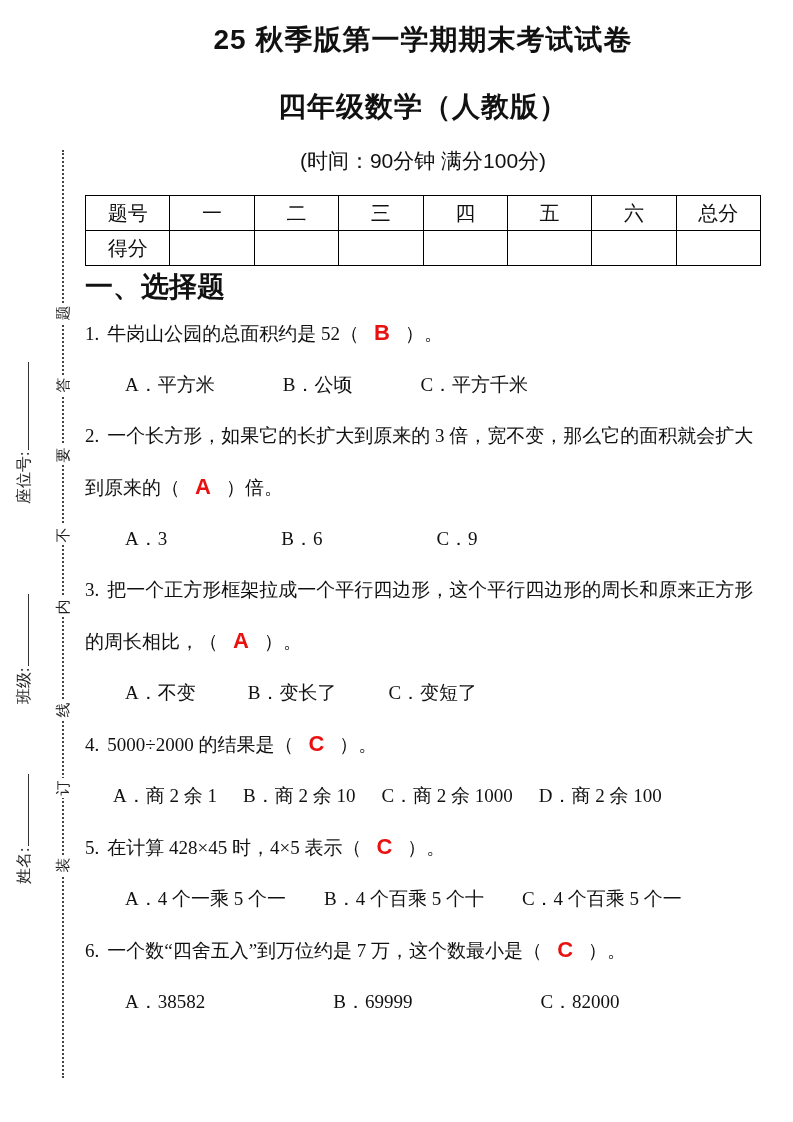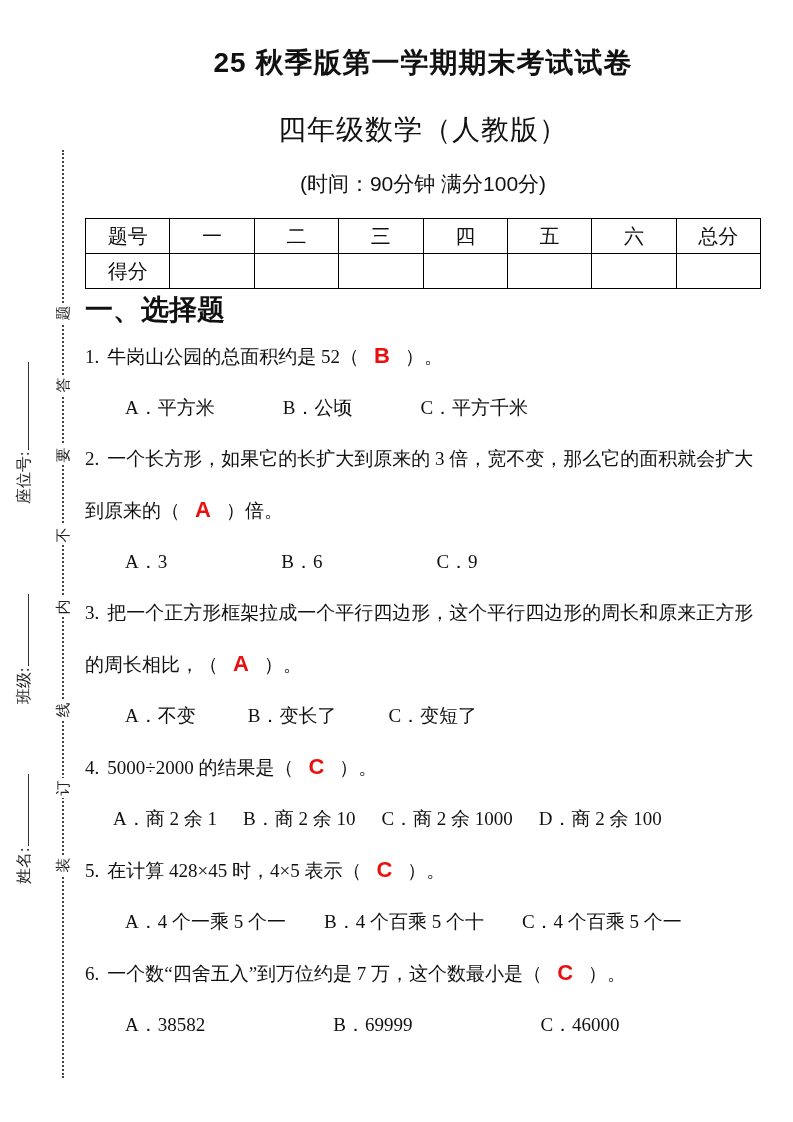--- a/index.html
+++ b/index.html
@@ -32,28 +32,28 @@
   }
   .blank-line {
     display:inline-block; border-bottom:1px solid #333;
     height:15px; margin-left:2px; vertical-align:baseline;
   }
 
   
   .content { position:absolute; left:85px; top:0; width:676px; }
 
   .exam-title {
-    text-align:center; padding-top:42px;
+    text-align:center; padding-top:19px;
     font-family:"Liberation Sans","DejaVu Sans",sans-serif;
     font-weight:700; font-size:28px; line-height:42px; letter-spacing:1px;
   }
   .exam-subtitle {
     text-align:center; margin-top:24px;
     font-family:"Liberation Sans","DejaVu Sans",sans-serif;
-    font-weight:400; font-size:28px; line-height:44px; letter-spacing:1px;
+    font-weight:700; font-size:28px; line-height:44px; letter-spacing:1px;
   }
   .exam-meta {
     text-align:center; margin-top:14px;
     font-family:"Liberation Sans","DejaVu Sans",sans-serif;
     font-size:21px; line-height:36px; font-weight:500;
   }
 
   table.score-table {
     width:100%; margin-top:16px;
     border-collapse:collapse; table-layout:fixed;
@@ -183,18 +183,18 @@
         <span>B．4 个百乘 5 个十</span>
         <span>C．4 个百乘 5 个一</span>
       </div>
     </div>
 
     <div class="question">
       <p><span class="q-num">6.</span><span>一个数“四舍五入”到万位约是 7 万，这个数最小是（</span><span class="ans" style="color: rgb(232, 17, 15);">C</span><span>）。</span></p>
       <div class="opts" style="column-gap:128px; padding-left:40px">
         <span>A．38582</span>
         <span>B．69999</span>
-        <span>C．46000</span>
+        <span>C．82000</span>
       </div>
     </div>
 
   </div>
 </div>
 
 </body></html>

